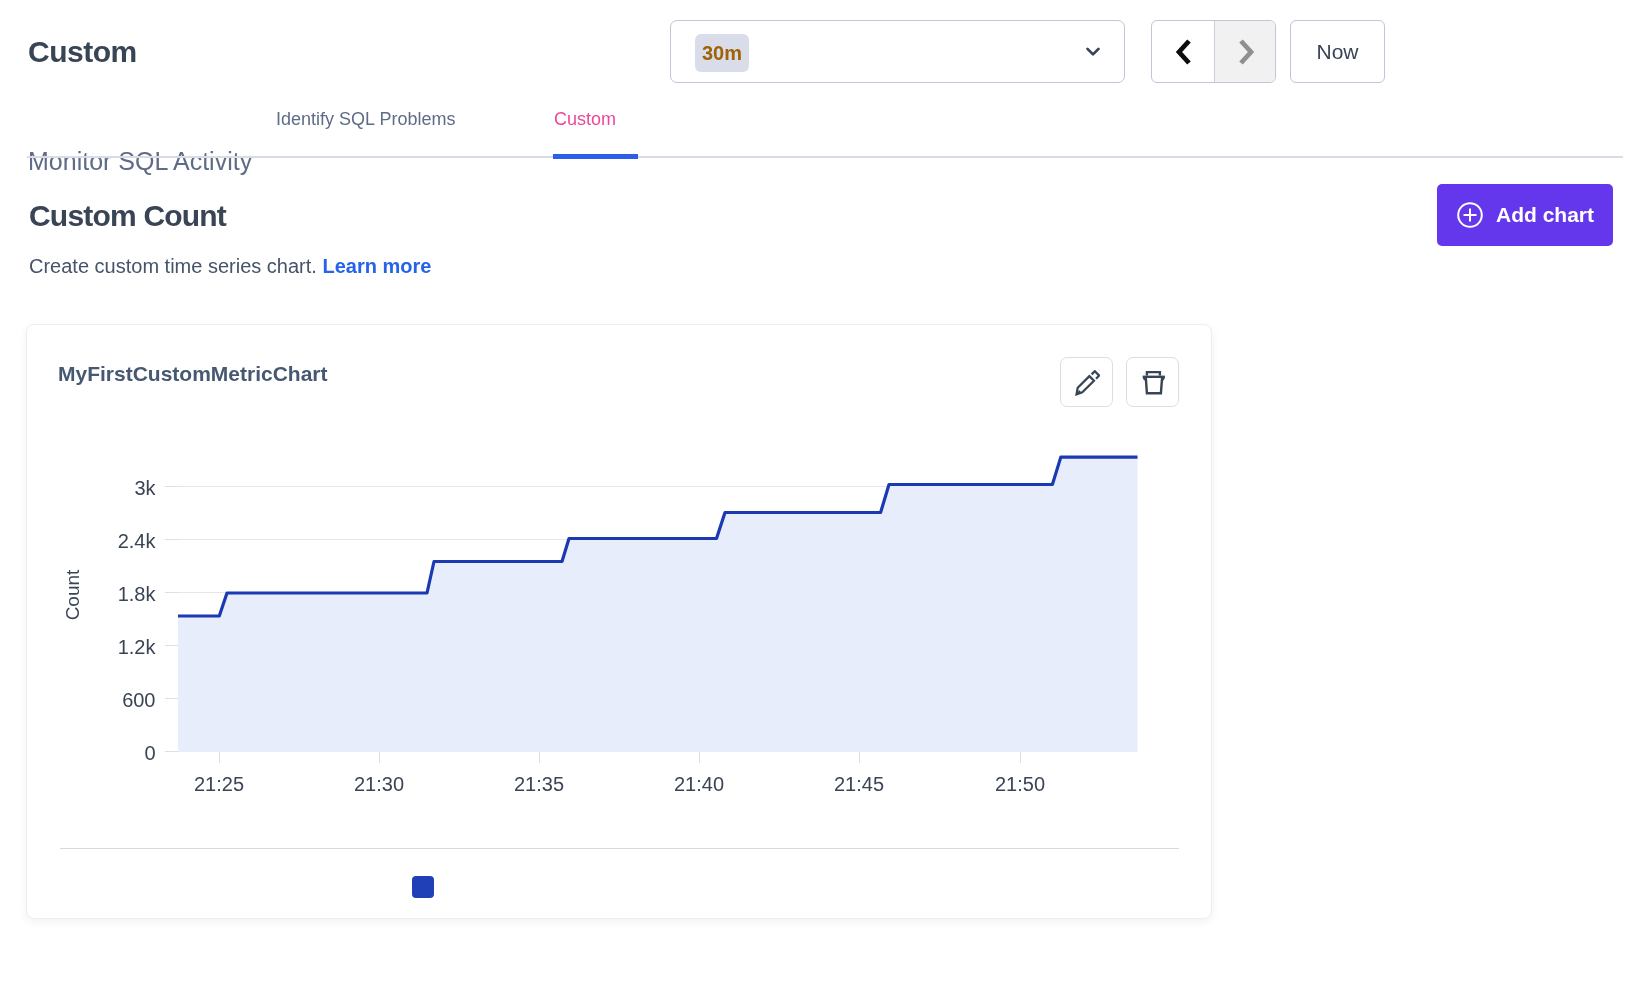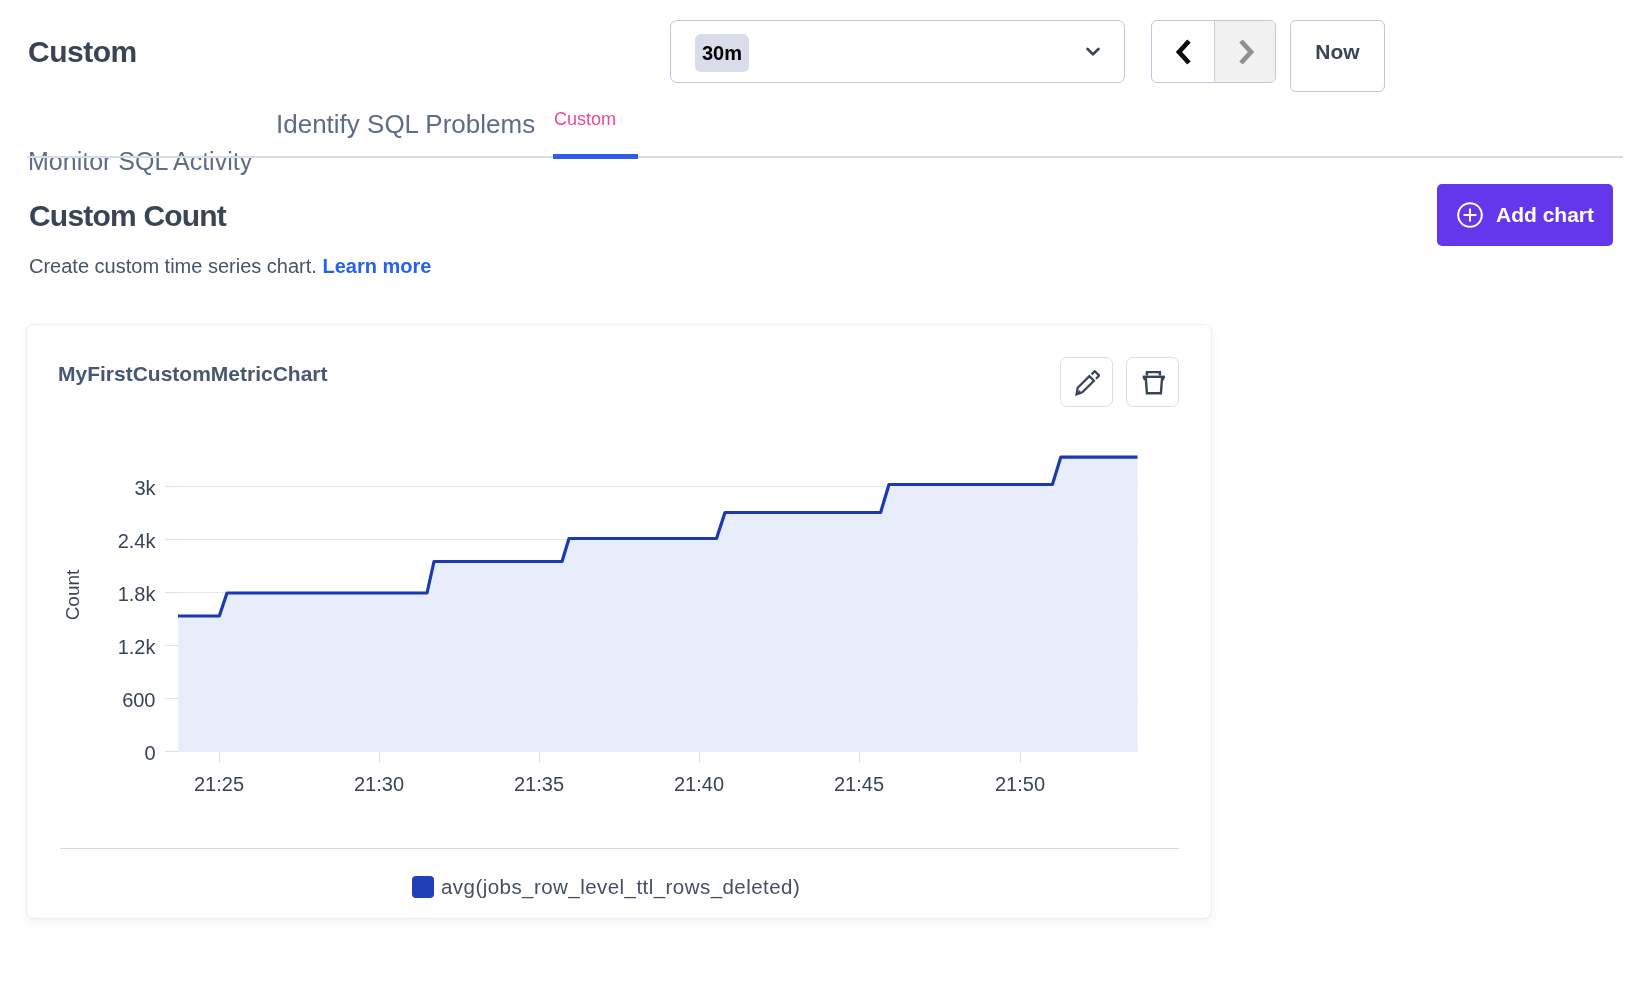--- a/index.html
+++ b/index.html
@@ -7,40 +7,40 @@
   #page { position:relative; width:1650px; height:982px; overflow:hidden; background:#fff; }
   .abs { position:absolute; }
 </style>
 </head>
 <body>
 <div id="page">
 
   <div class="abs" style="left:28px; top:35px; font-size:30px; font-weight:bold; letter-spacing:-0.5px; color:#394455;">Custom</div>
 
   <div class="abs" style="left:670px; top:20px; width:455px; height:63px; border:1px solid #bfc6d7; border-radius:7px; background:#fff;">
-    <div class="abs" style="left:24px; top:13px; width:54px; height:38px; background:#d9dde9; border-radius:6px; text-align:center; line-height:38px; font-size:20px; font-weight:bold; color:#000000;">30m</div>
+    <div class="abs" style="left:24px; top:13px; width:54px; height:38px; background:#d9dde9; border-radius:6px; text-align:center; line-height:38px; font-size:20px; font-weight:bold; color:#a16207;">30m</div>
     <svg class="abs" style="left:411px; top:23px;" width="22" height="16" viewBox="0 0 22 16">
       <polyline points="5.5,4.9 11,10.4 16.5,4.9" fill="none" stroke="#394455" stroke-width="2.7" stroke-linecap="round" stroke-linejoin="round"></polyline>
     </svg>
   </div>
 
   <div class="abs" style="left:1151px; top:20px; width:125px; height:63px; border:1px solid #bfc6d7; border-radius:6px; background:#fff; overflow:hidden;">
     <div class="abs" style="left:62px; top:0; width:63px; height:63px; background:#f1f1f2; border-left:1px solid #c8cedc;"></div>
     <svg class="abs" style="left:24px; top:18px;" width="16" height="26" viewBox="0 0 16 26">
       <polyline points="13,2 3,13 13,24" fill="none" stroke="#0d0d0d" stroke-width="4.8" stroke-linecap="butt" stroke-linejoin="miter"></polyline>
     </svg>
     <svg class="abs" style="left:86px; top:18px;" width="16" height="26" viewBox="0 0 16 26">
       <polyline points="3,2 13,13 3,24" fill="none" stroke="#8f9094" stroke-width="4.8" stroke-linecap="butt" stroke-linejoin="miter"></polyline>
     </svg>
   </div>
 
-  <div class="abs" style="left:1290px; top:20px; width:95px; height:72px; border:1px solid #bfc6d7; border-radius:6px; background:#fff; text-align:center; line-height:61px; font-size:21px; font-weight:bold; color:#394455;">Now</div>
+  <div class="abs" style="left:1290px; top:20px; width:95px; height:63px; border:1px solid #bfc6d7; border-radius:6px; background:#fff; text-align:center; line-height:61px; font-size:21px; font-weight:normal; color:#394455;">Now</div>
 
   <div class="abs" style="left:28px; top:109px; font-size:25px; color:#5f6c87;margin-top:38px;">Monitor SQL Activity</div>
-  <div class="abs" style="left:276px; top:109px; font-size:26px; color:#5f6c87;">Identify SQL Problems</div>
+  <div class="abs" style="left:276px; top:109px; font-size:18px; color:#5f6c87;">Identify SQL Problems</div>
   <div class="abs" style="left:554px; top:109px; font-size:18px; color:#ec4899;text-align:center;">Custom</div>
   <div class="abs" style="left:27px; top:156px; width:1596px; height:1.5px; background:#d9dce3;"></div>
   <div class="abs" style="left:553px; top:154px; width:85px; height:5px; background:#2d5de9;"></div>
 
   <div class="abs" style="left:29px; top:199px; font-size:30px; font-weight:bold; letter-spacing:-0.8px; color:#394455;">Custom Count</div>
   <div class="abs" style="left:29px; top:255px; font-size:20px; color:#46536a;">Create custom time series chart. <span style="color:#2563eb; font-weight:bold;text-align:center;">Learn more</span></div>
 
   <div class="abs" style="left:1437px; top:184px; width:176px; height:62px; background:#6537ec; border-radius:5px;">
     <svg class="abs" style="left:20px; top:18px;" width="26" height="26" viewBox="0 0 26 26">
       <circle cx="13" cy="13" r="11.8" fill="none" stroke="#ffffff" stroke-width="2"></circle>
@@ -119,15 +119,14 @@
       <text x="832" y="469">21:45</text>
       <text x="993" y="469">21:50</text>
     </g>
 
     <text x="52" y="273" font-size="19px" fill="#394455" text-anchor="middle" font-family="Liberation Sans, sans-serif" transform="rotate(-90 52 273)">Count</text>
   </svg>
 
   <div class="abs" style="left:60px; top:848px; width:1119px; height:1px; background:#d5d9e2;"></div>
 
   <div class="abs" style="left:412px; top:876px; width:22px; height:22px; background:#2040b8; border-radius:4px;"></div>
-  <div class="abs" style="left:441px; top:875px; font-size:20.5px; letter-spacing:0.45px; color:#44505f;">avg(jobs_row_level_ttl_rows_deleted)</div>
 
 </div>
 
 </body></html>

